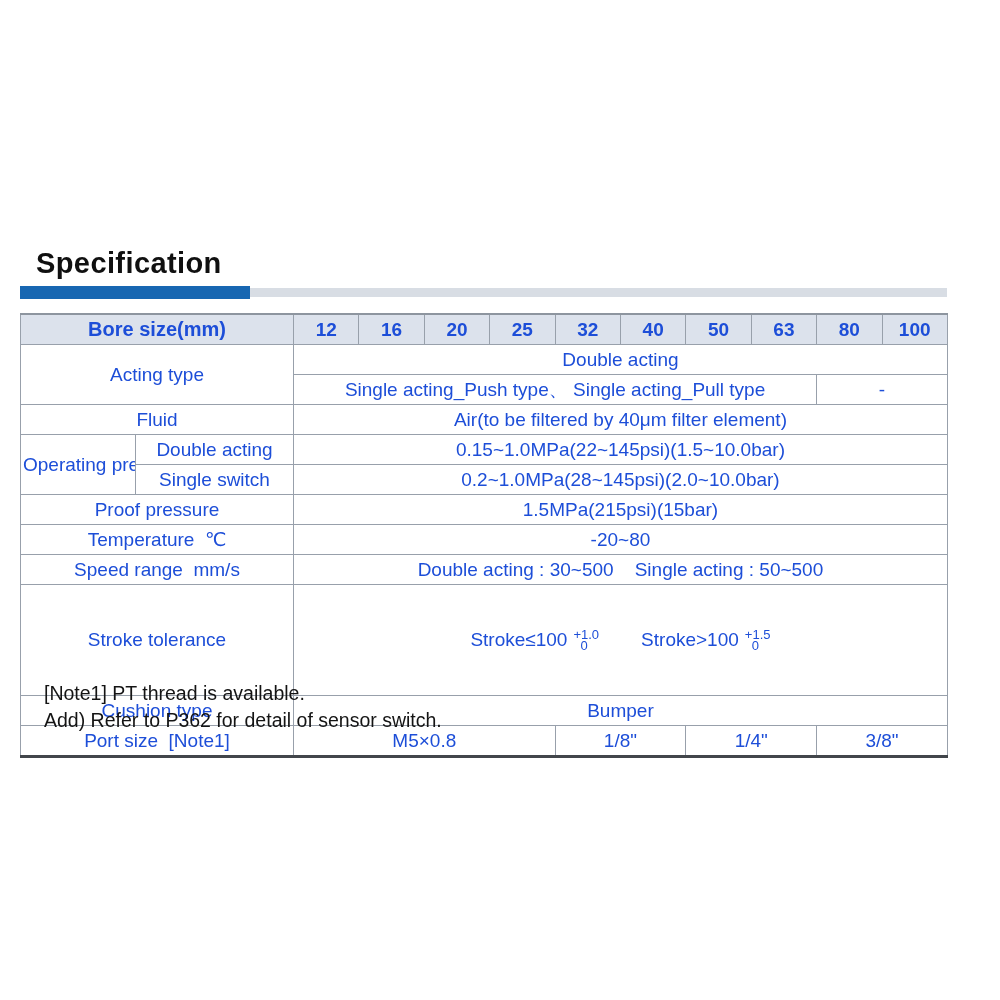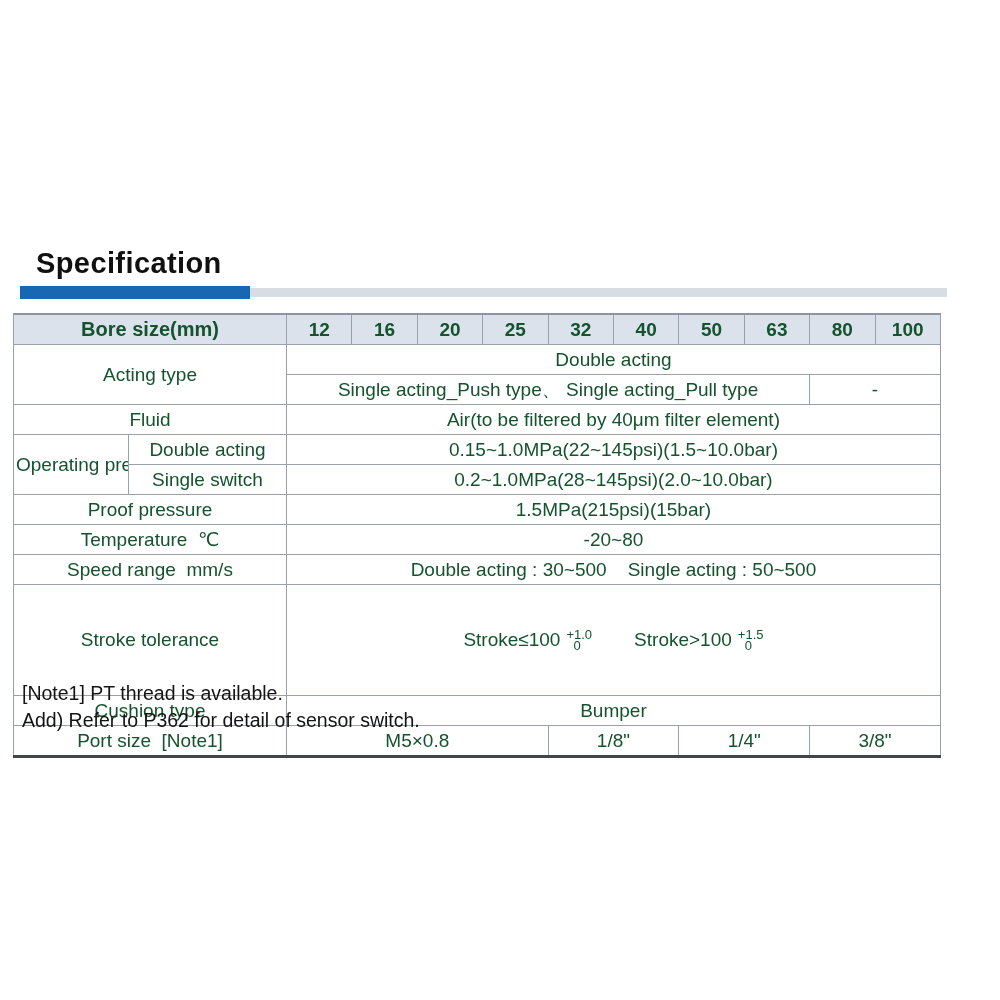--- a/index.html
+++ b/index.html
@@ -38,27 +38,27 @@
   .bar-gray {
     position: absolute;
     left: 250px;
     top: 288px;
     width: 697px;
     height: 9px;
     background: #d8dde4;
   }
   table.spec {
     position: absolute;
-    left: 13px;
+    left: 20px;
     top: 313px;
     width: 927px;
     border-collapse: collapse;
     table-layout: fixed;
     font-size: 19px;
-    color: #14532d;
+    color: #1d4ed8;
     border: 1px solid #98a0ab;
     border-top: 2px solid #8d959f;
     border-bottom: 3px solid #42464b;
   }
   table.spec td {
     border: 1px solid #98a0ab;
     height: 29px;
     padding: 0 2px;
     text-align: center;
     vertical-align: middle;
@@ -104,21 +104,21 @@
     width: 42px;
   }
   .notes {
     position: absolute;
     left: 22px;
     top: 680px;
     font-size: 19.5px;
     line-height: 26.5px;
     color: #141414;
   }
-  .notes div { white-space: pre; }
+  .notes div { white-space: pre; padding-left: 22px; }
 </style>
 </head>
 <body>
 
 <div class="page">
 
   <h1 class="page-title">Specification</h1>
   <div class="bar-blue"></div>
   <div class="bar-gray"></div>
 

